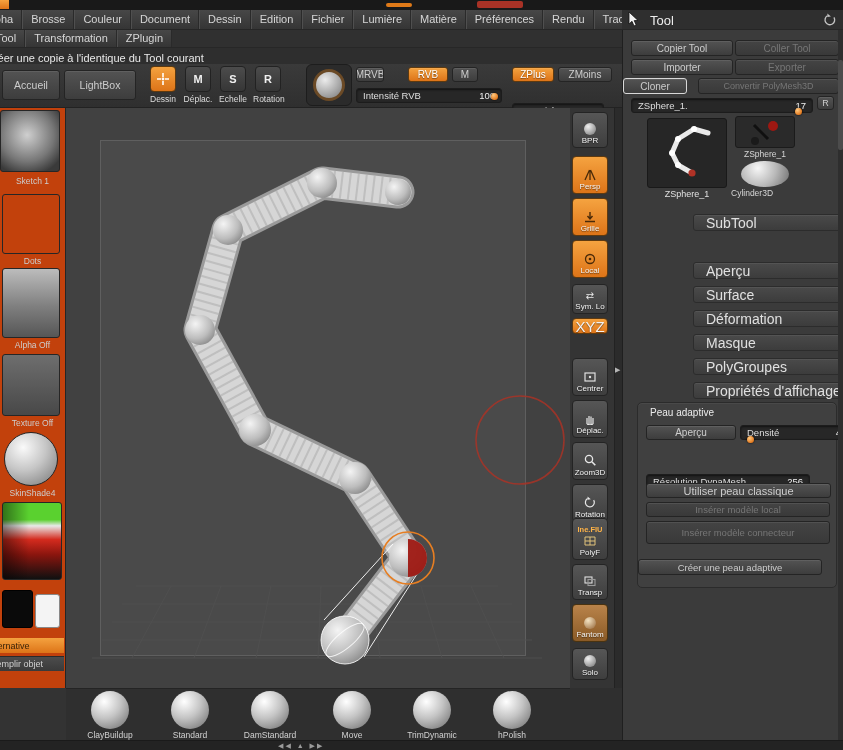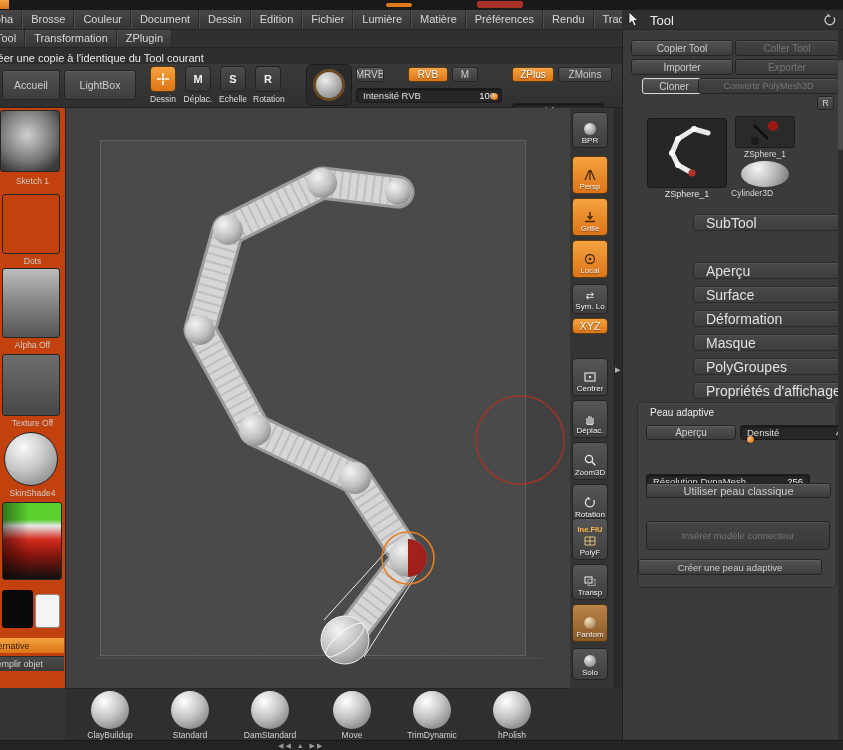--- a/index.html
+++ b/index.html
@@ -302,21 +302,21 @@
         <circle cx="7" cy="6" r="4.5" fill="none" stroke="#4a2a08" stroke-width="1.3"></circle>
         <circle cx="7" cy="6" r="1.3" fill="#4a2a08"></circle>
         </svg>
       <span class="slab">Local</span>
     </div>
     <div class="shelf-btn" style="top:176px;height:30px">
       <span style="font-size:10px;color:#e8e8e8">⇄</span>
       <span class="slab">Sym. Lo</span>
     </div>
     <div class="shelf-btn orange" style="top:210px;height:16px;justify-content:center">
-      <span class="slab" style="font-size:11px">XYZ</span>
+      <span class="slab" style="font-size:15px">XYZ</span>
     </div>
 
     <div class="shelf-btn" style="top:250px;height:38px">
       <svg width="14" height="12" viewBox="0 0 14 12">
         <rect x="2" y="2" width="10" height="8" fill="none" stroke="#e0e0e0" stroke-width="1.2"></rect>
         <circle cx="7" cy="6" r="1.2" fill="#e0e0e0"></circle>
         </svg>
       <span class="slab">Centrer</span>
     </div>
     <div class="shelf-btn" style="top:292px;height:38px">
@@ -376,23 +376,28 @@
       <path d="M12.5,5 A5.5,5.5 0 1 1 5,3.2" fill="none" stroke="#c4c4c4" stroke-width="1.5"></path>
       <path d="M5,0.5 L5,4.5 L9,4 Z" fill="#c4c4c4"></path>
     </svg>
   </div>
 
   <div class="abs tpanel">
     <div class="btn abs" style="left:8px;top:10px;width:102px;height:16px">Copier Tool</div>
     <div class="btn dis abs" style="left:112px;top:10px;width:104px;height:16px">Coller Tool</div>
     <div class="btn abs" style="left:8px;top:29px;width:102px;height:16px">Importer</div>
     <div class="btn dis abs" style="left:112px;top:29px;width:104px;height:16px">Exporter</div>
-    <div class="btn sel abs" style="left:19px;top:48px;width:64px;height:16px">Cloner</div>
+    <div class="btn sel abs" style="left:0;top:48px;width:64px;height:16px">Cloner</div>
     <div class="btn dis abs" style="left:75px;top:48px;width:141px;height:16px;font-size:9px">Convertir PolyMesh3D</div>
 
+    <div class="slider abs" style="left:8px;top:68px;width:182px;height:15px">
+      <span>ZSphere_1.</span>
+      <span class="val">17</span>
+      <span class="dot" style="right:10px;top:9px"></span>
+    </div>
     <div class="btn abs" style="left:194px;top:66px;width:17px;height:14px;font-size:9px">R</div>
 
     <div class="abs" style="left:24px;top:88px;width:80px;height:70px;background:#262626;border:1px solid #191919;border-radius:3px">
       <svg width="78" height="68" viewBox="0 0 78 68">
         <polyline points="60,14 46,10 30,20 24,34 30,46 44,54" fill="none" stroke="#e9e9e9" stroke-width="5" stroke-linecap="round" stroke-linejoin="round"></polyline>
         <circle cx="46" cy="10" r="3" fill="#fff"></circle>
           <circle cx="30" cy="20" r="3" fill="#fff"></circle>
         <circle cx="24" cy="34" r="3" fill="#fff"></circle>
           <circle cx="30" cy="46" r="3" fill="#fff"></circle>
         <circle cx="44" cy="54" r="3.6" fill="#b03226"></circle>
@@ -426,21 +431,22 @@
         <span>Densité</span>
         <span class="val">4</span>
         <span class="dot" style="left:6px;top:10px"></span>
       </div>
       <div class="slider abs" style="left:8px;top:56px;width:164px;height:15px">
         <span>Résolution DynaMesh</span>
         <span class="val">256</span>
         <span class="dot" style="left:28px;top:10px"></span>
       </div>
       <div class="btn abs" style="left:8px;top:80px;width:185px;height:15px;font-size:11px">Utiliser peau classique</div>
-      <div class="btn dis abs" style="left:8px;top:118px;width:184px;height:29px;font-size:9.5px">Insérer modèle connecteur</div>
+      <div class="btn dis abs" style="left:8px;top:99px;width:184px;height:15px;font-size:9.5px">Insérer modèle local</div>
+      <div class="btn dis abs" style="left:8px;top:118px;width:184px;height:23px;font-size:9.5px">Insérer modèle connecteur</div>
       <div class="btn abs" style="left:0;top:156px;width:184px;height:16px;font-size:9.5px">Créer une peau adaptive</div>
     </div>
   </div>
 
   <div class="abs rsbar">
       <div class="th"></div>
     </div>
 
   <div class="abs blankbl"></div>
   <div class="abs blankbr"></div>

